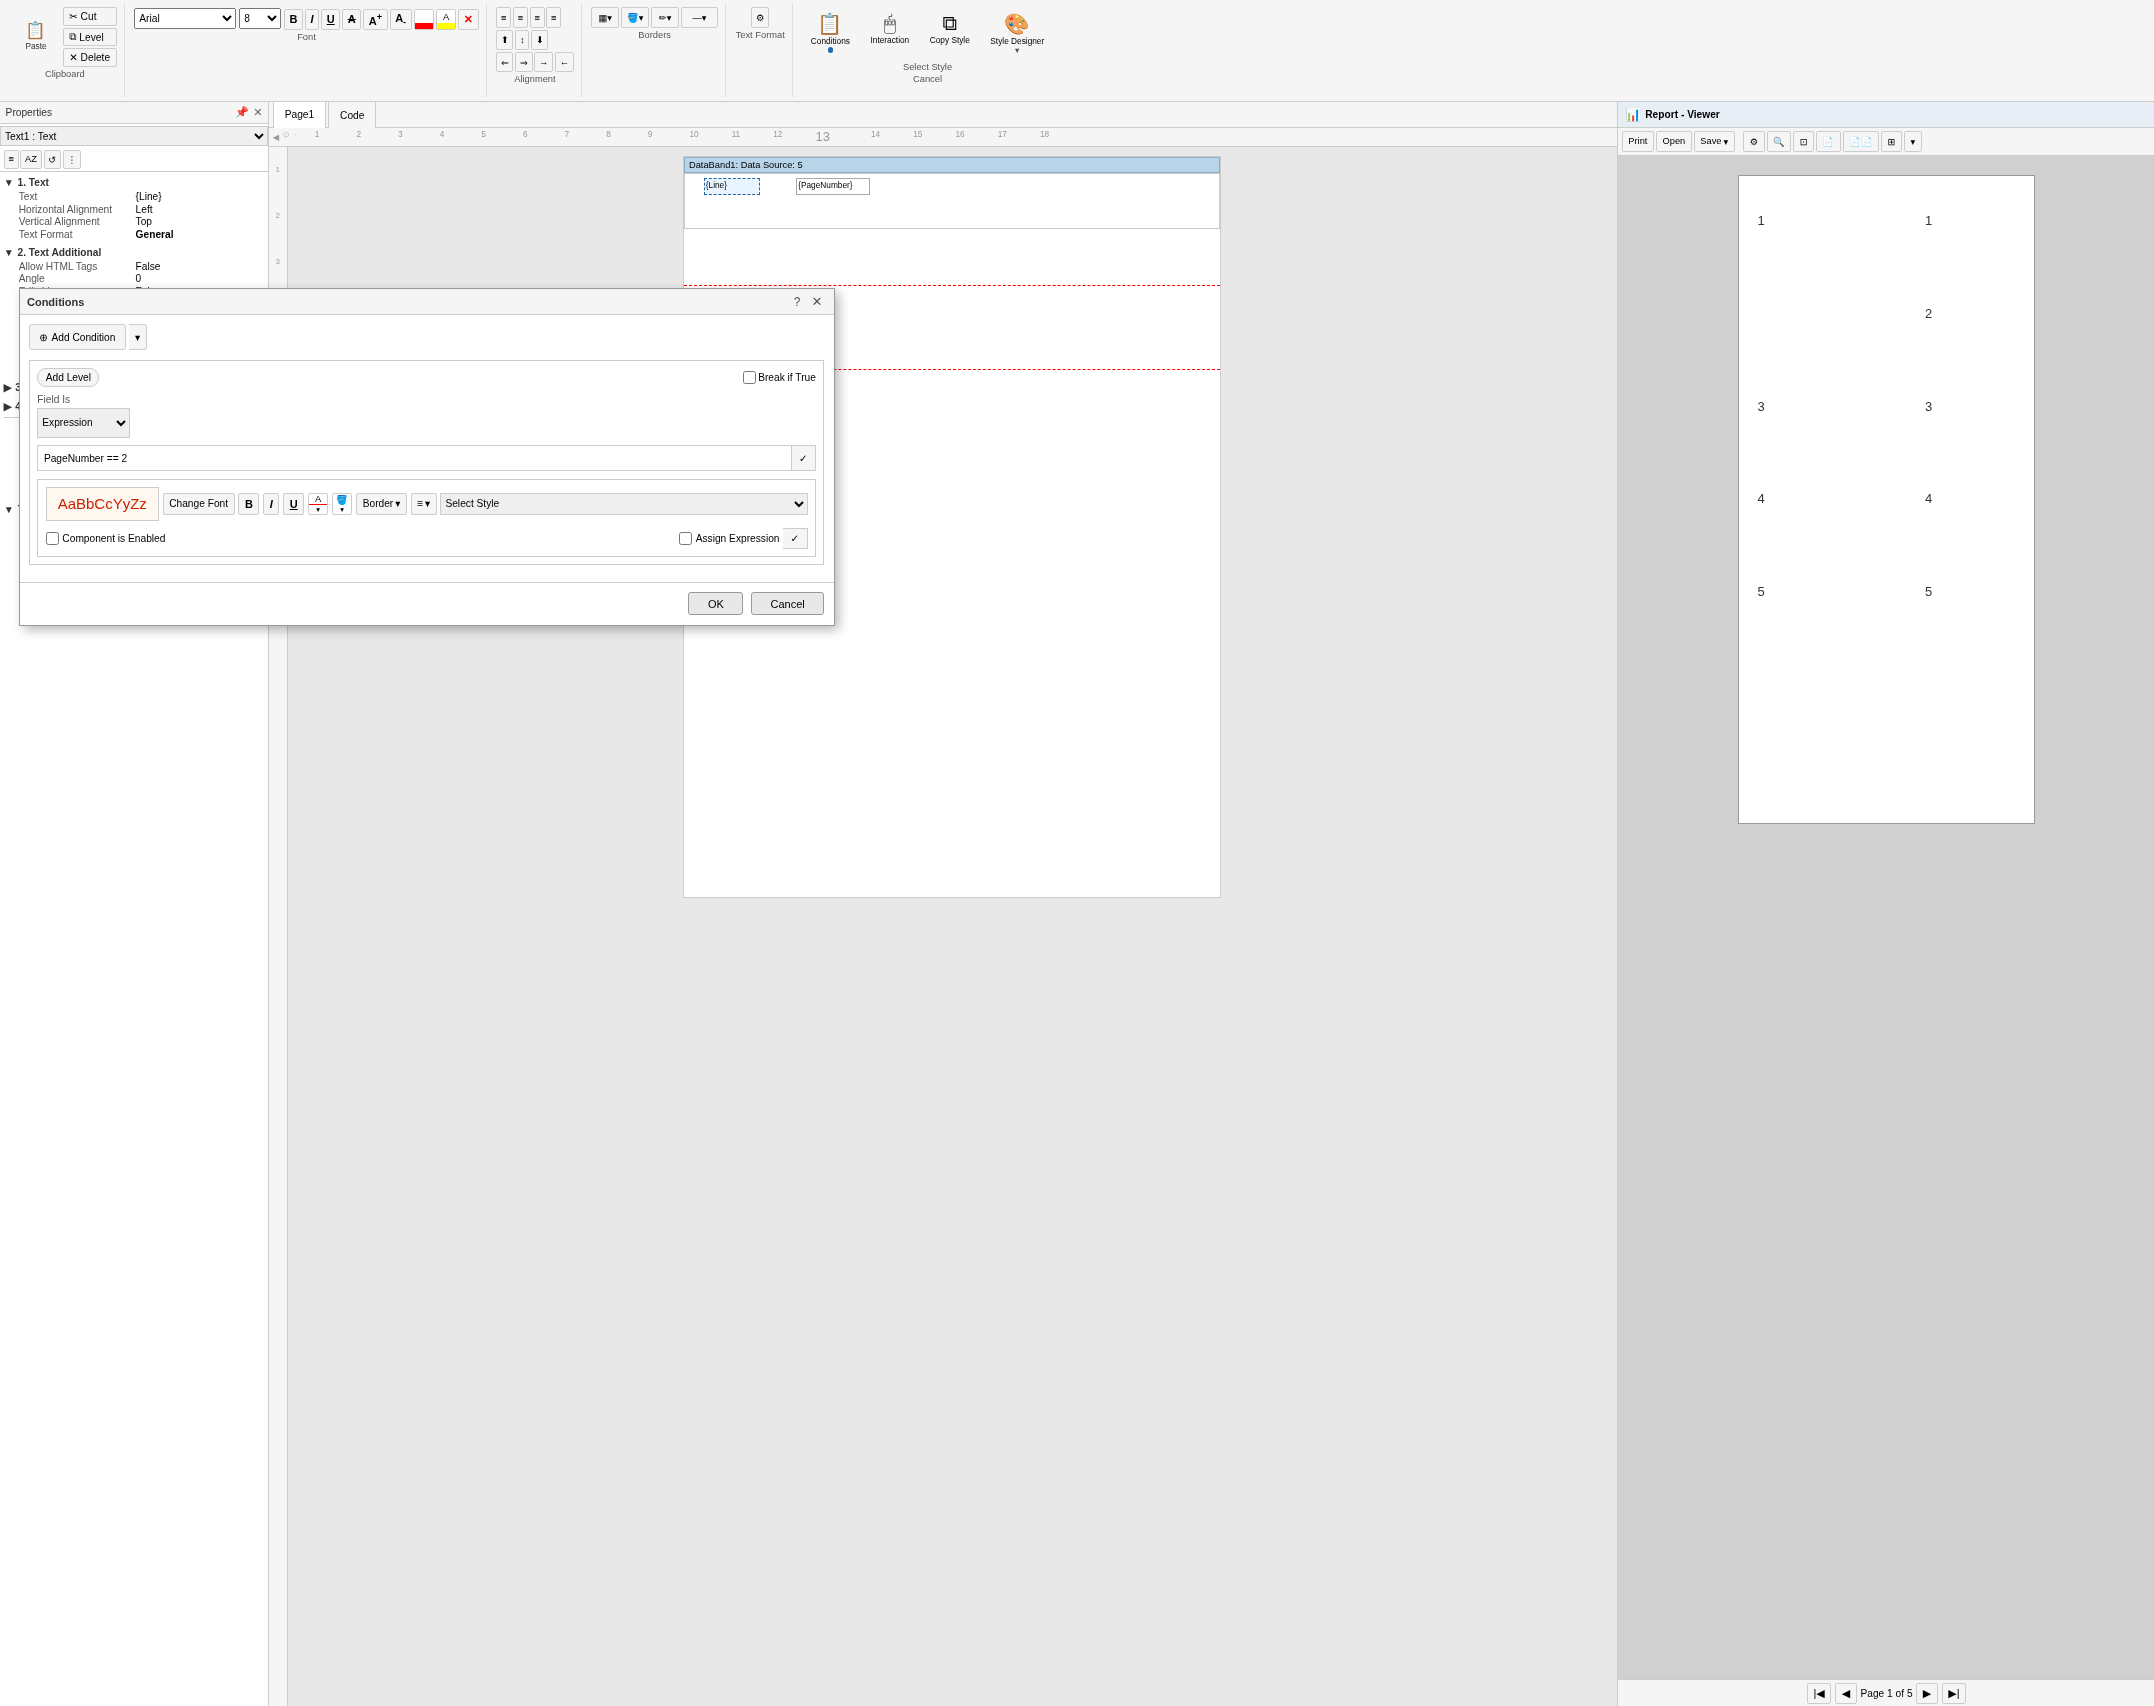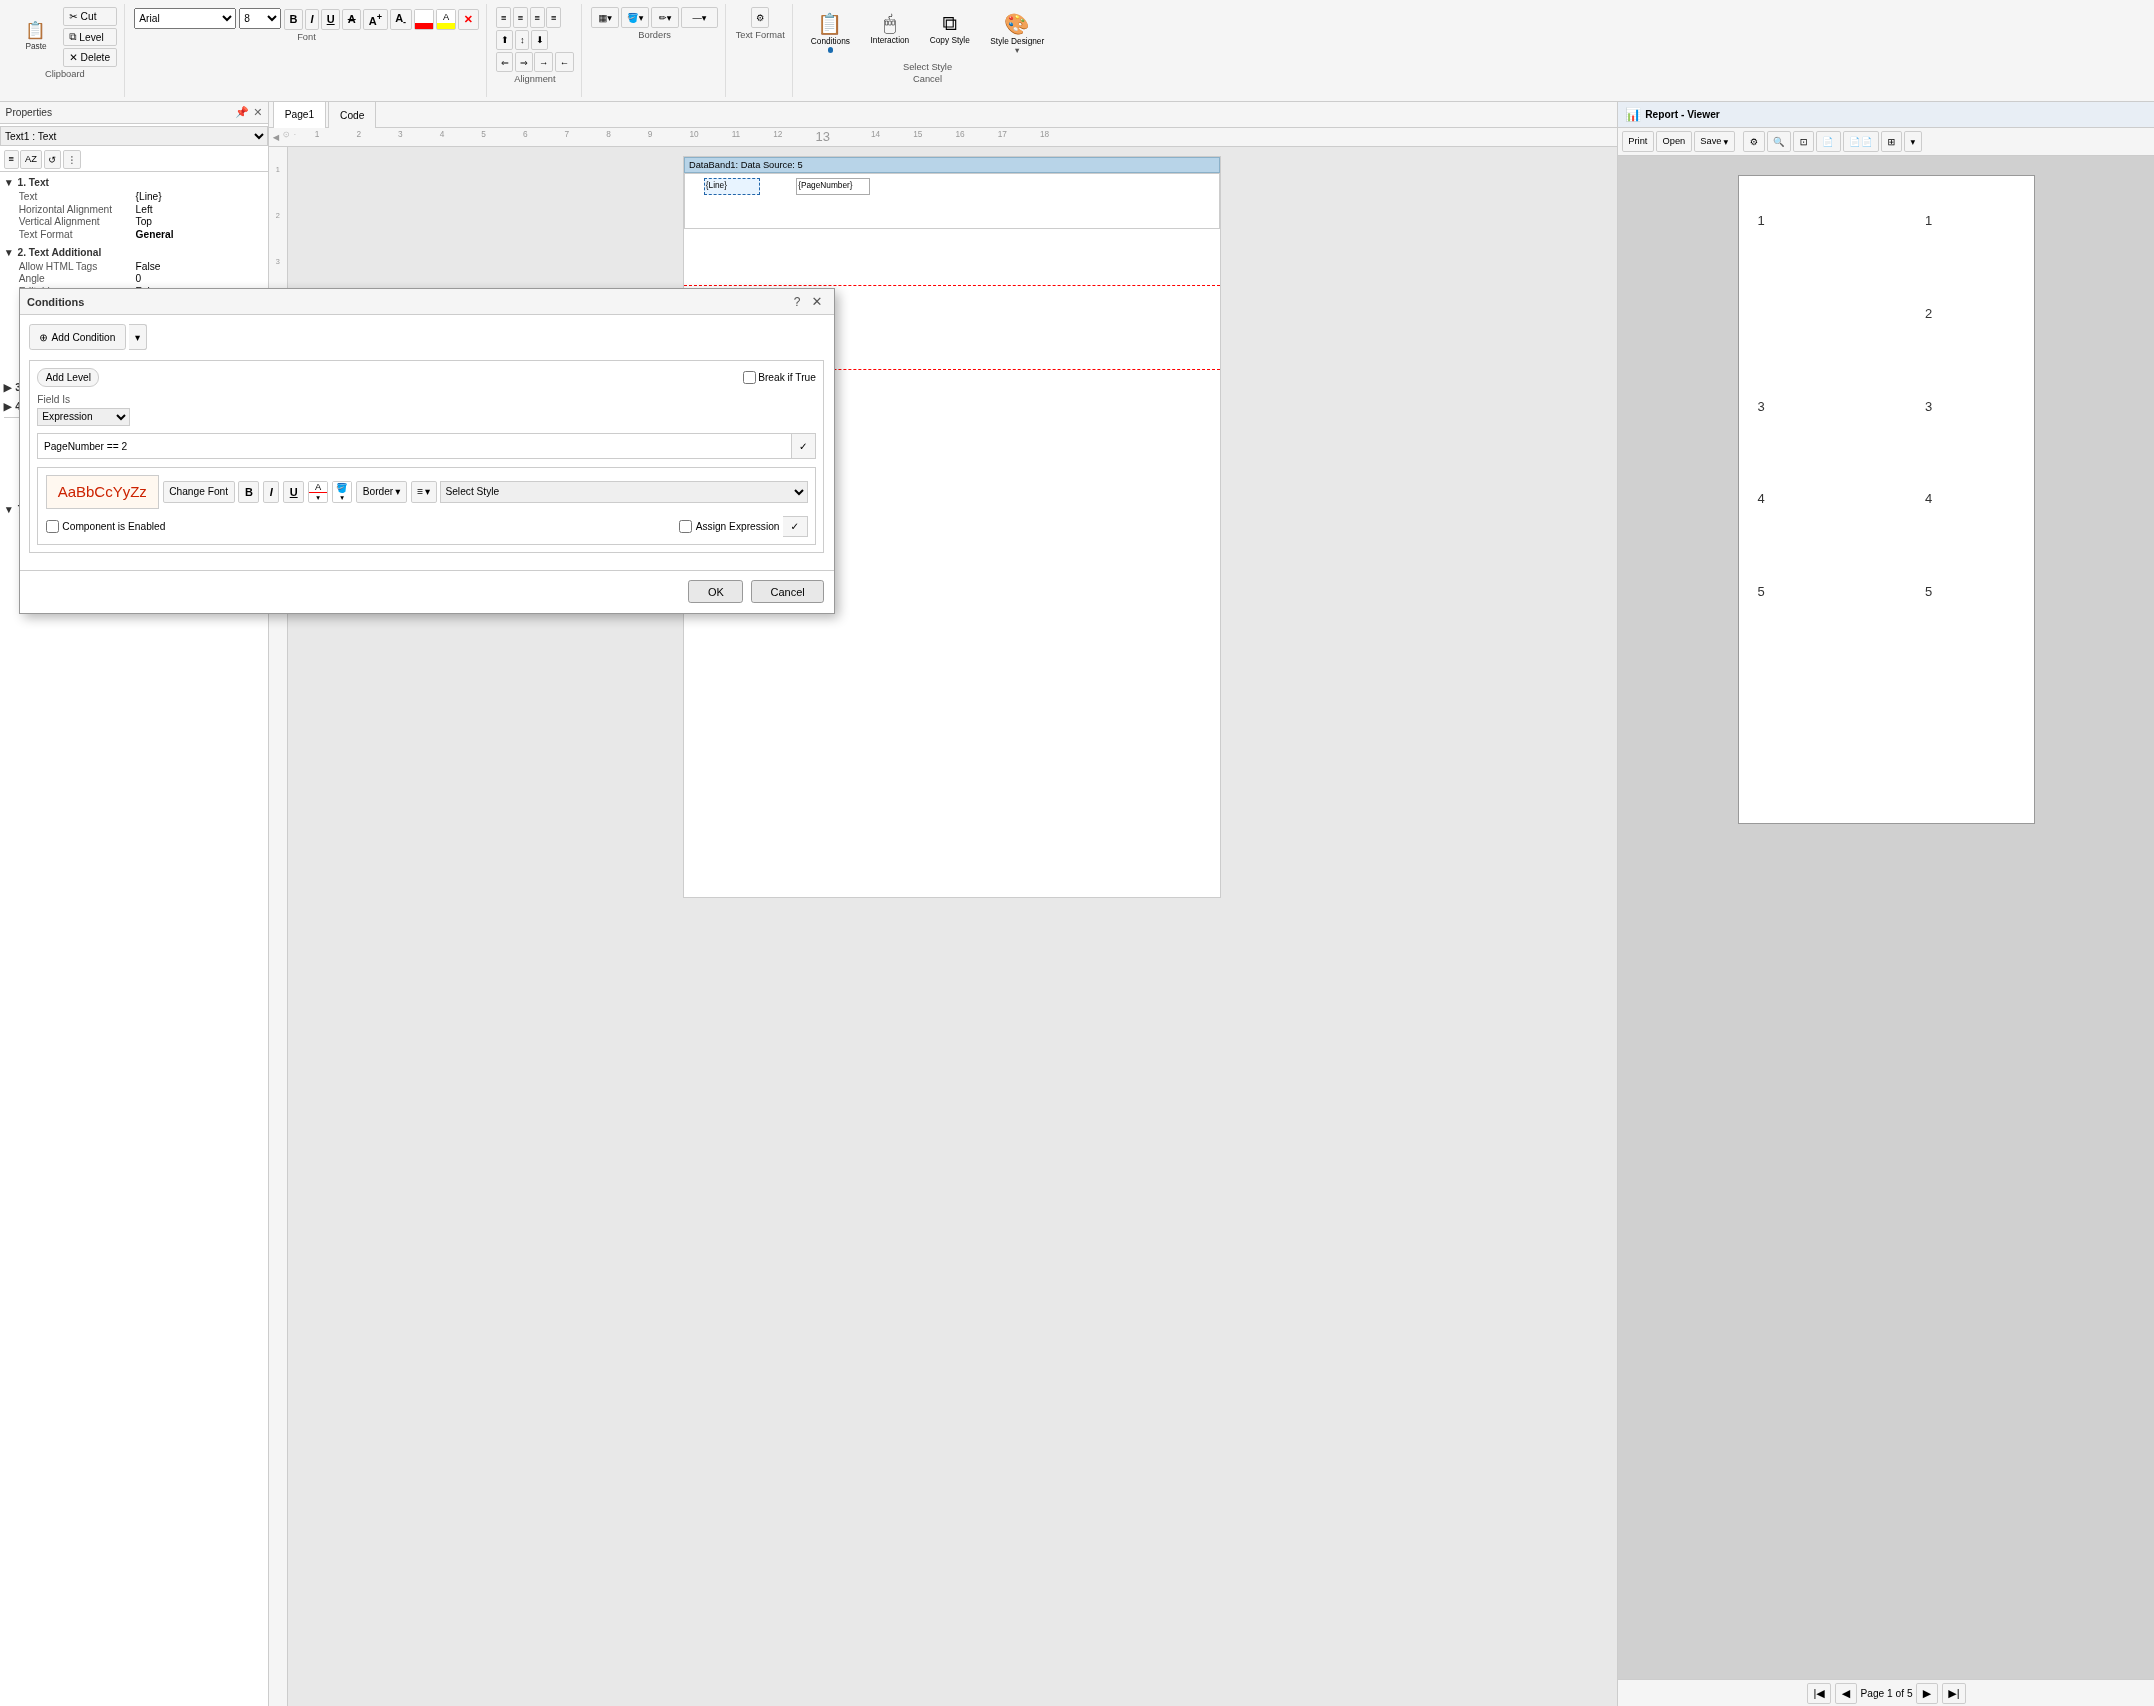--- a/index.html
+++ b/index.html
@@ -72,21 +72,21 @@
     .dialog-content { padding: 9.3px; }
     .dialog-toolbar { display: flex; gap: 3.7px; margin-bottom: 9.3px; }
     .add-condition-btn { background: #f5f5f5; border: 0.9px solid #ccc; border-radius: 2.8px; padding: 3.7px 9.3px; cursor: pointer; font-size: 10.2px; display: flex; align-items: center; gap: 3.7px; height: 26px; }
     .add-condition-btn-dropdown { background: #f5f5f5; border: 0.9px solid #ccc; border-left: none; border-radius: 0 2.8px 2.8px 0; padding: 3.7px 5.6px; cursor: pointer; font-size: 10.2px; height: 26px; }
     .condition-row { border: 0.9px solid #ccc; padding: 7.4px; margin-bottom: 7.4px; }
     .condition-header { display: flex; justify-content: space-between; align-items: center; margin-bottom: 7.4px; }
     .add-level-btn { background: #f5f5f5; border: 0.9px solid #ccc; border-radius: 9px; padding: 2.8px 7.4px; cursor: pointer; font-size: 10.2px; }
     .break-if-true { display: flex; align-items: center; gap: 2px; font-size: 10.2px; }
     .field-is-section { margin-bottom: 7.4px; }
     .field-is-label { font-size: 10.2px; color: #555; margin-bottom: 2.8px; }
-    .field-is-select { width: 93px; height: 18px; font-size: 10.2px; border: 0.9px solid #ccc; }
+    .field-is-select { width: 93px; height: 30px; font-size: 10.2px; border: 0.9px solid #ccc; }
     .expression-row { display: flex; align-items: center; margin-bottom: 7.4px; }
     .expression-input { flex: 1; height: 26px; font-size: 10.2px; border: 0.9px solid #ccc; padding: 1.9px 5.6px; }
     .expression-btn { background: #f5f5f5; border: 0.9px solid #ccc; border-left: none; padding: 3.7px 7.4px; cursor: pointer; font-size: 10.2px; height: 26px; }
     .style-editor { border: 0.9px solid #ccc; padding: 7.4px; }
     .style-toolbar { display: flex; gap: 3.7px; align-items: center; margin-bottom: 7.4px; }
     .style-preview { background: #fff8f0; border: 0.9px solid #ccc; padding: 7.4px 11px; font-size: 15px; color: #cc2200; min-width: 93px; text-align: center; }
     .select-style-dropdown { flex: 1; height: 22px; font-size: 10.2px; border: 0.9px solid #ccc; }
     .style-format-btn { background: #f5f5f5; border: 0.9px solid #ccc; border-radius: 1.9px; padding: 1.9px 5.6px; cursor: pointer; font-size: 11px; font-weight: bold; height: 22px; }
     .border-btn { background: #f5f5f5; border: 0.9px solid #ccc; border-radius: 1.9px; padding: 1.9px 5.6px; cursor: pointer; font-size: 10.2px; height: 22px; }
     .component-row { display: flex; justify-content: space-between; align-items: center; margin-top: 5.6px; }

